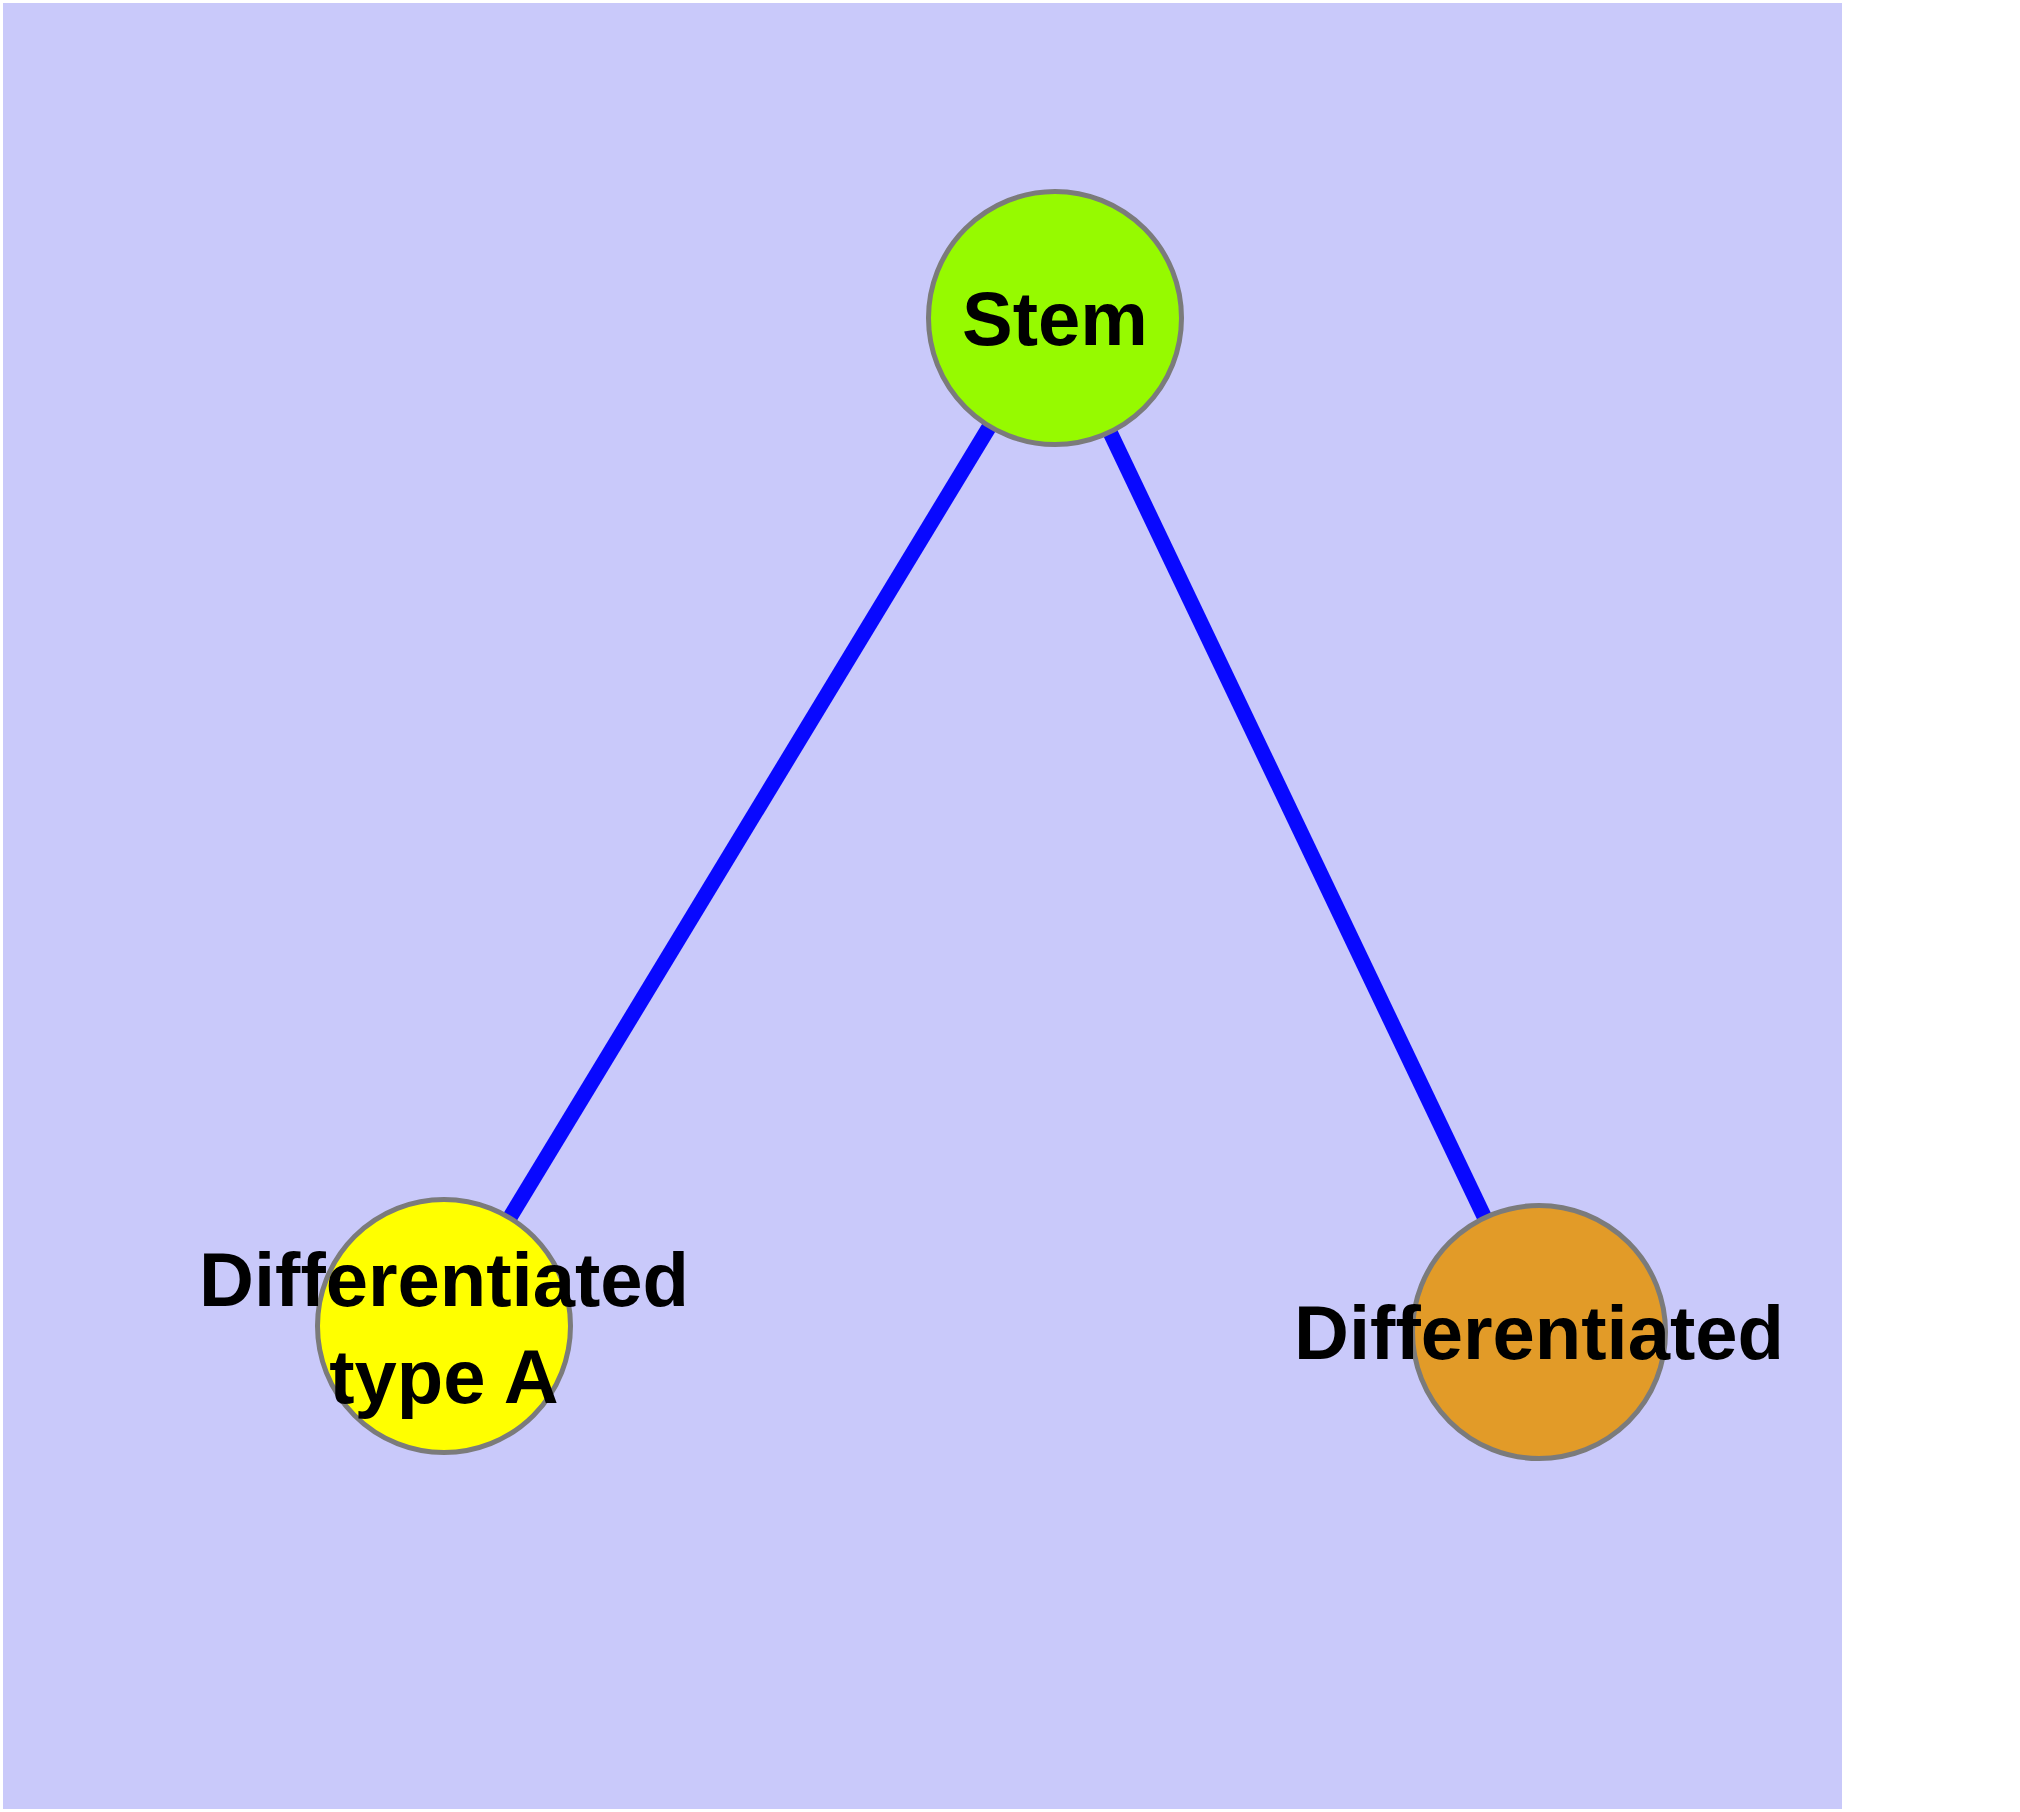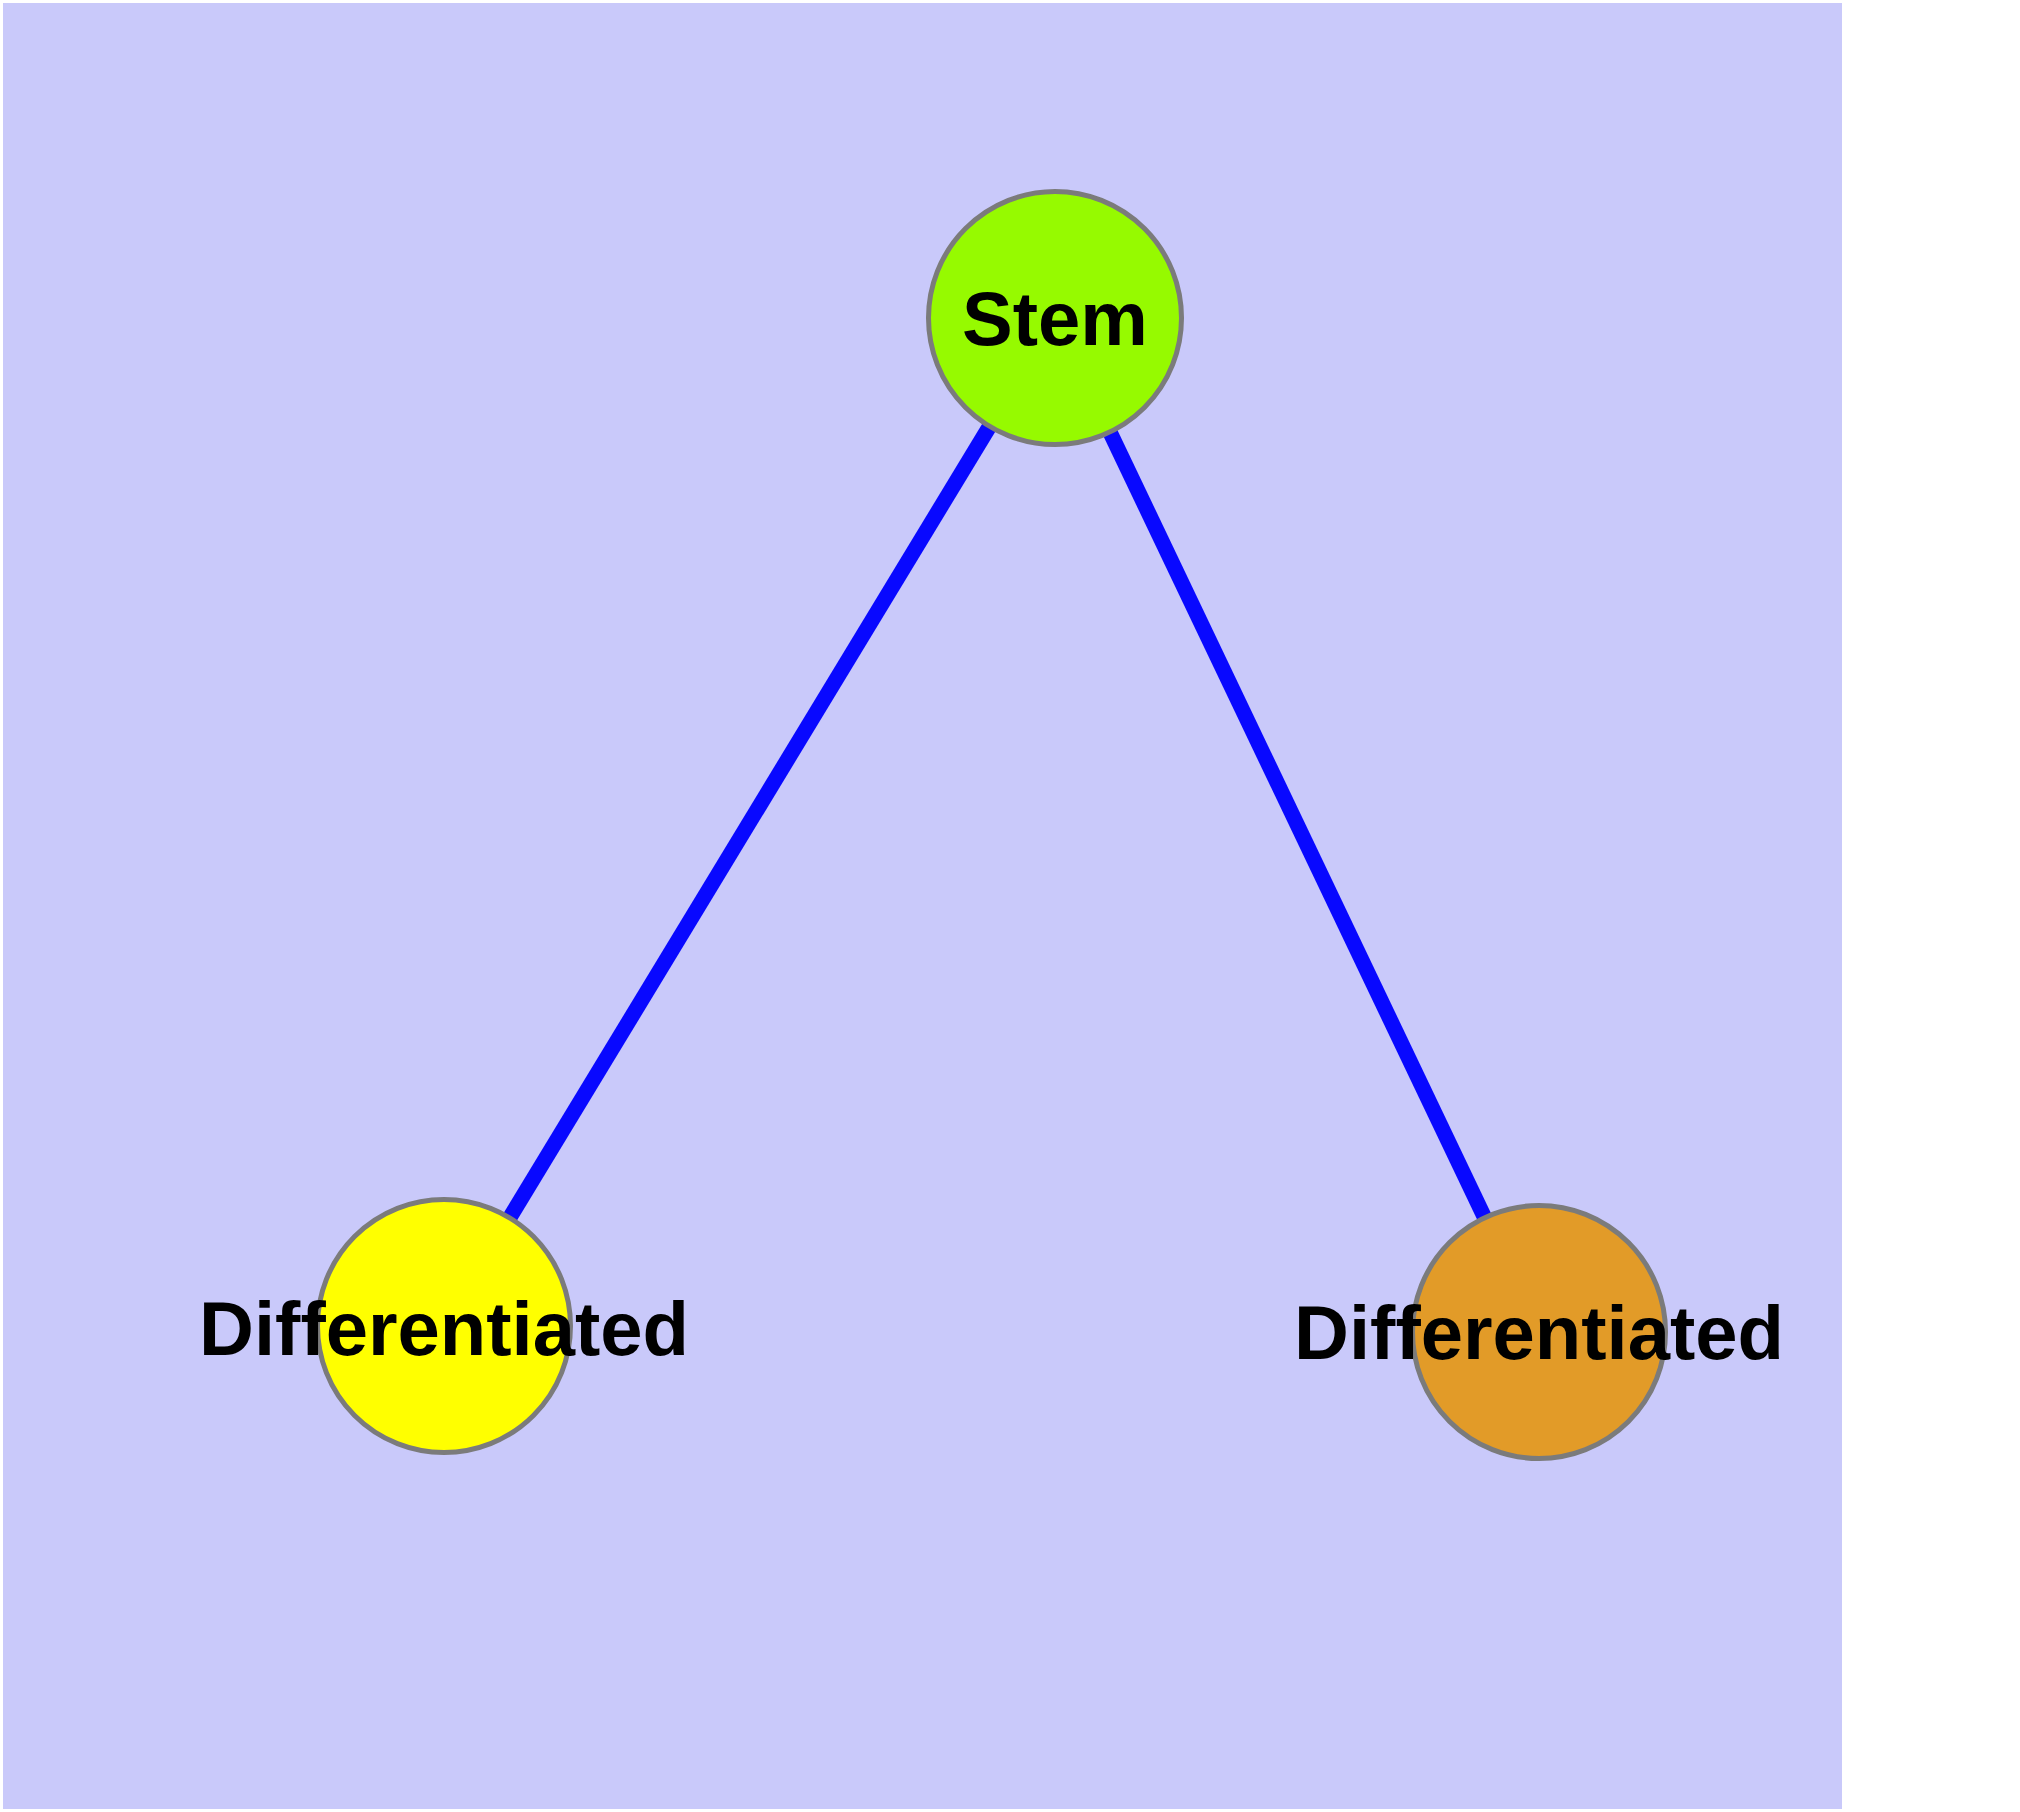--- a/index.html
+++ b/index.html
@@ -73,20 +73,21 @@
   <div class="node" id="node-stem" data-bind-style="backgroundColor:diagram.nodes.stem.fill_color;borderColor:diagram.node_border_color" style="background-color: rgb(150, 250, 0); border-color: rgb(123, 123, 123);"></div>
 
   <div class="node" id="node-a" data-bind-style="backgroundColor:diagram.nodes.type_a.fill_color;borderColor:diagram.node_border_color" style="background-color: rgb(255, 255, 0); border-color: rgb(123, 123, 123);"></div>
 
   <div class="node" id="node-b" data-bind-style="backgroundColor:diagram.nodes.type_b.fill_color;borderColor:diagram.node_border_color" style="background-color: rgb(226, 155, 40); border-color: rgb(123, 123, 123);"></div>
 
   <div class="label" id="label-stem" data-bind="diagram.nodes.stem.label" data-bind-style="color:diagram.label_color" style="color: rgb(0, 0, 0);">Stem</div>
 
   <div class="label" id="label-a" data-bind-style="color:diagram.label_color" style="color: rgb(0, 0, 0);">
     <div data-bind="diagram.nodes.type_a.label_line1">Differentiated</div>
+    <div data-bind="diagram.nodes.type_a.label_line2">type A</div>
   </div>
 
   <div class="label" id="label-b" data-bind-style="color:diagram.label_color" style="color: rgb(0, 0, 0);">
     <div data-bind="diagram.nodes.type_b.label_line1">Differentiated</div>
   </div>
 
   <div class="frame" data-bind-style="borderColor:diagram.frame_color" style="border-color: rgb(255, 255, 255);"></div>
 </div>
 
 

